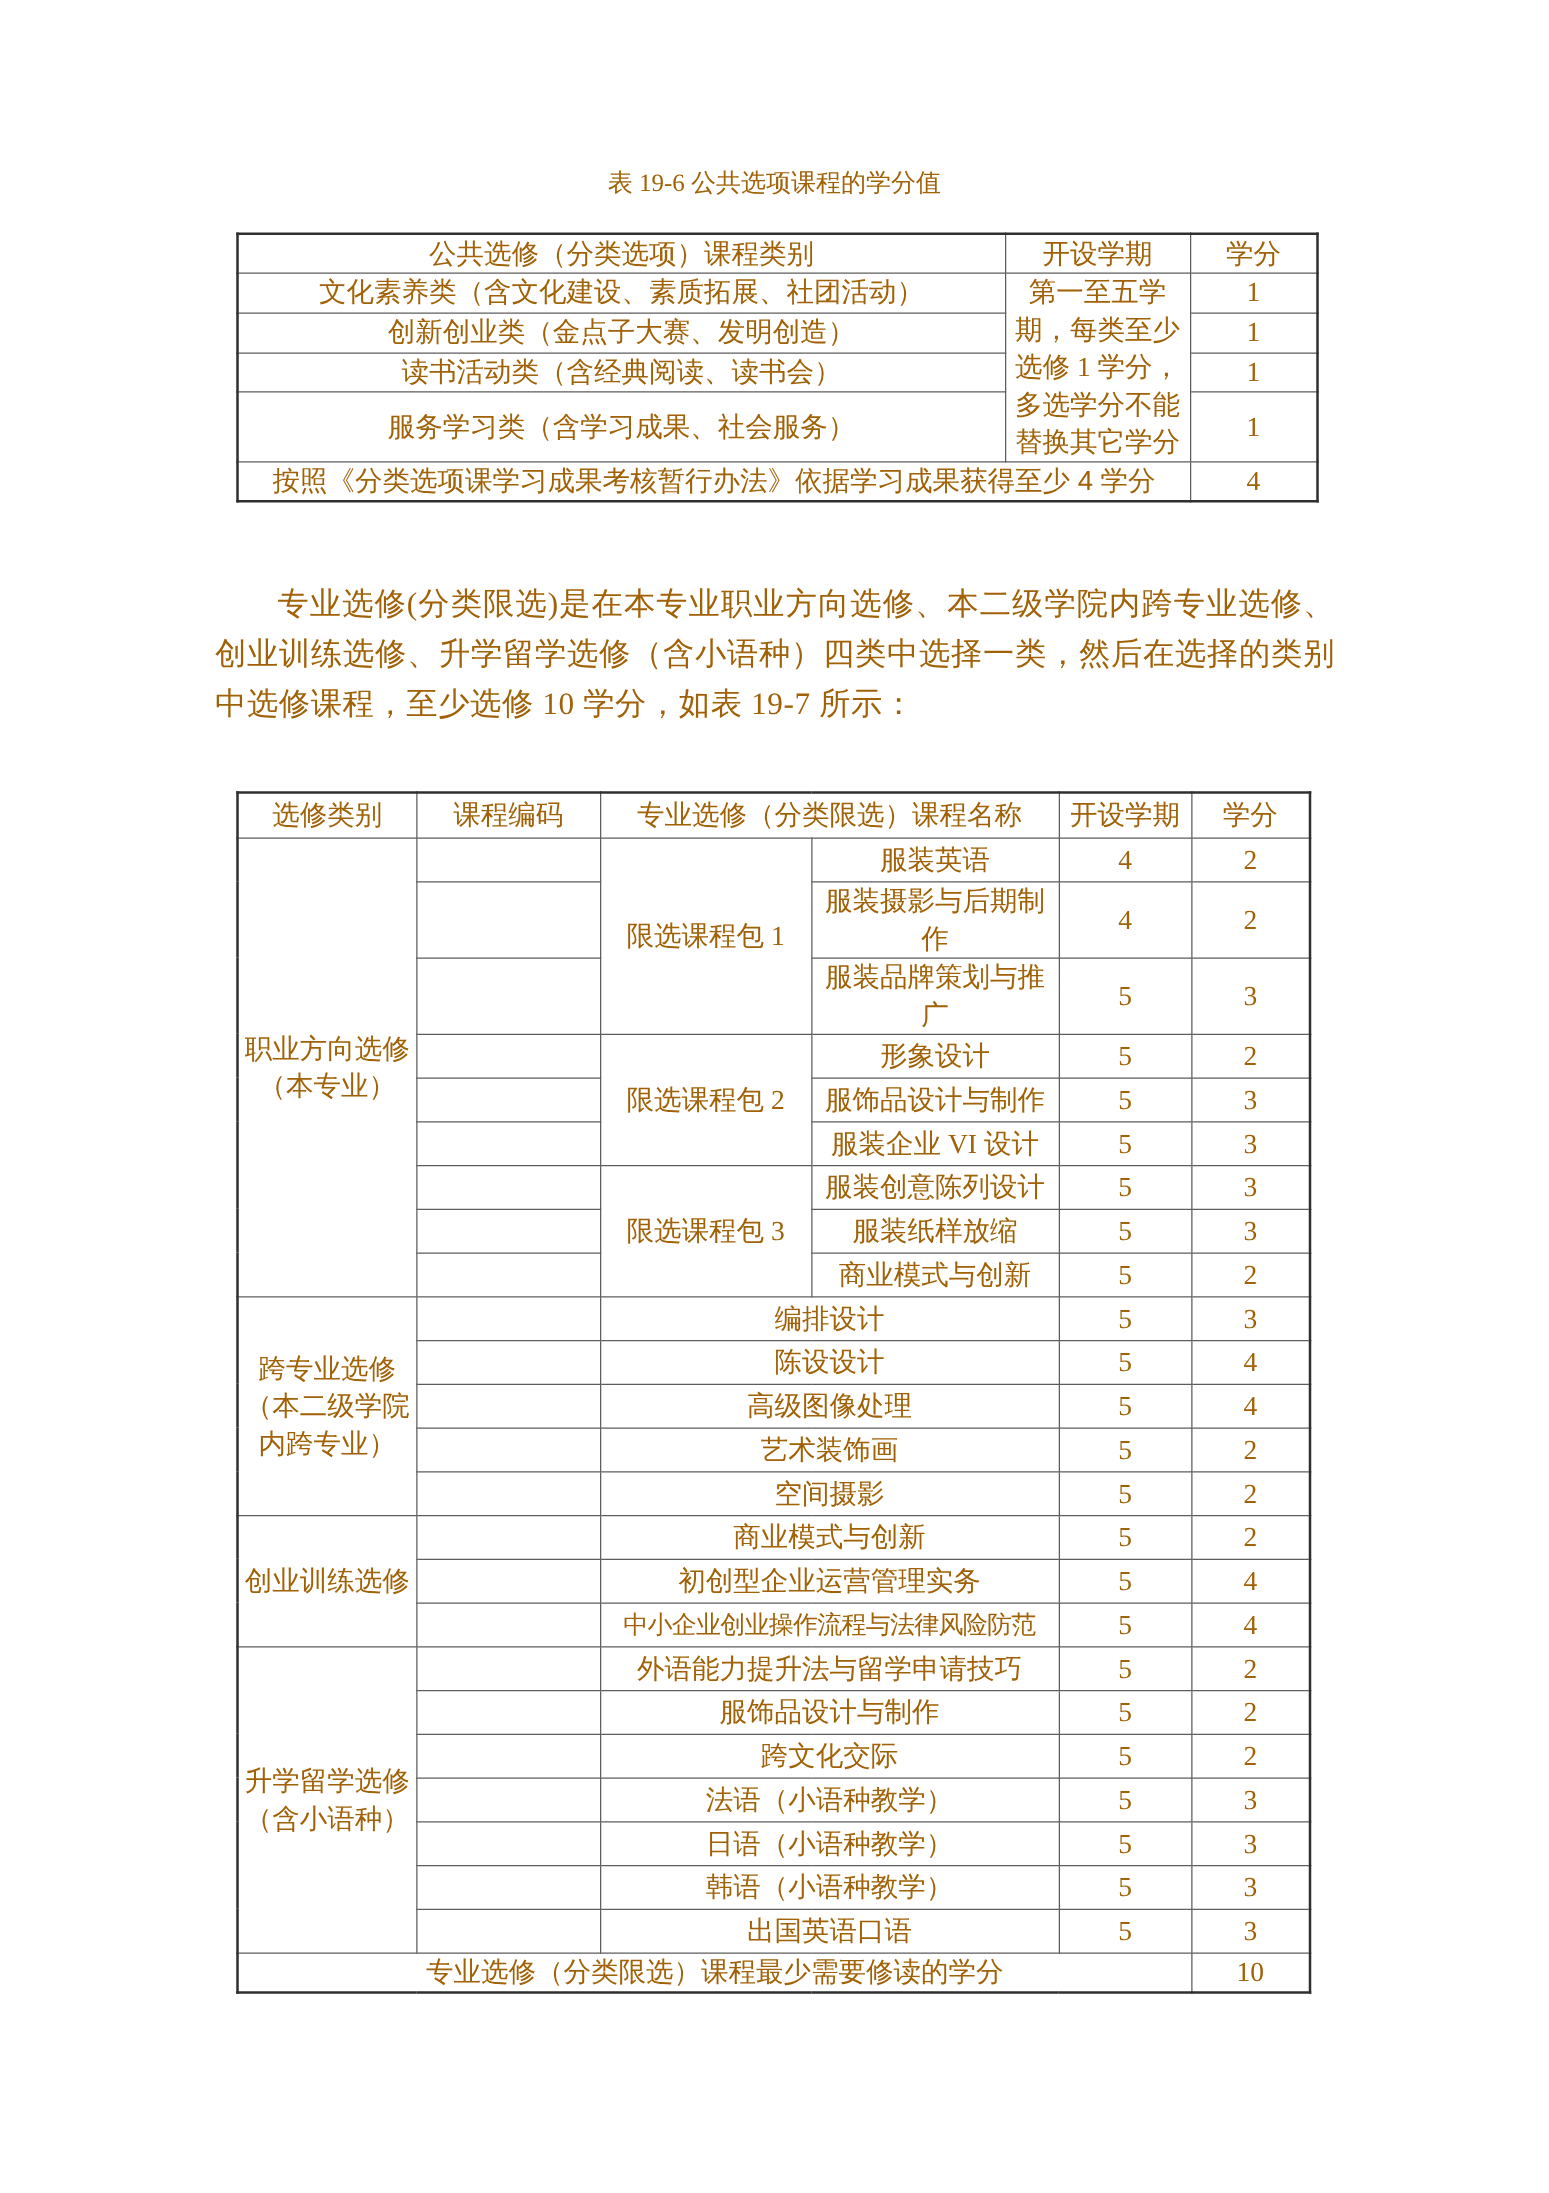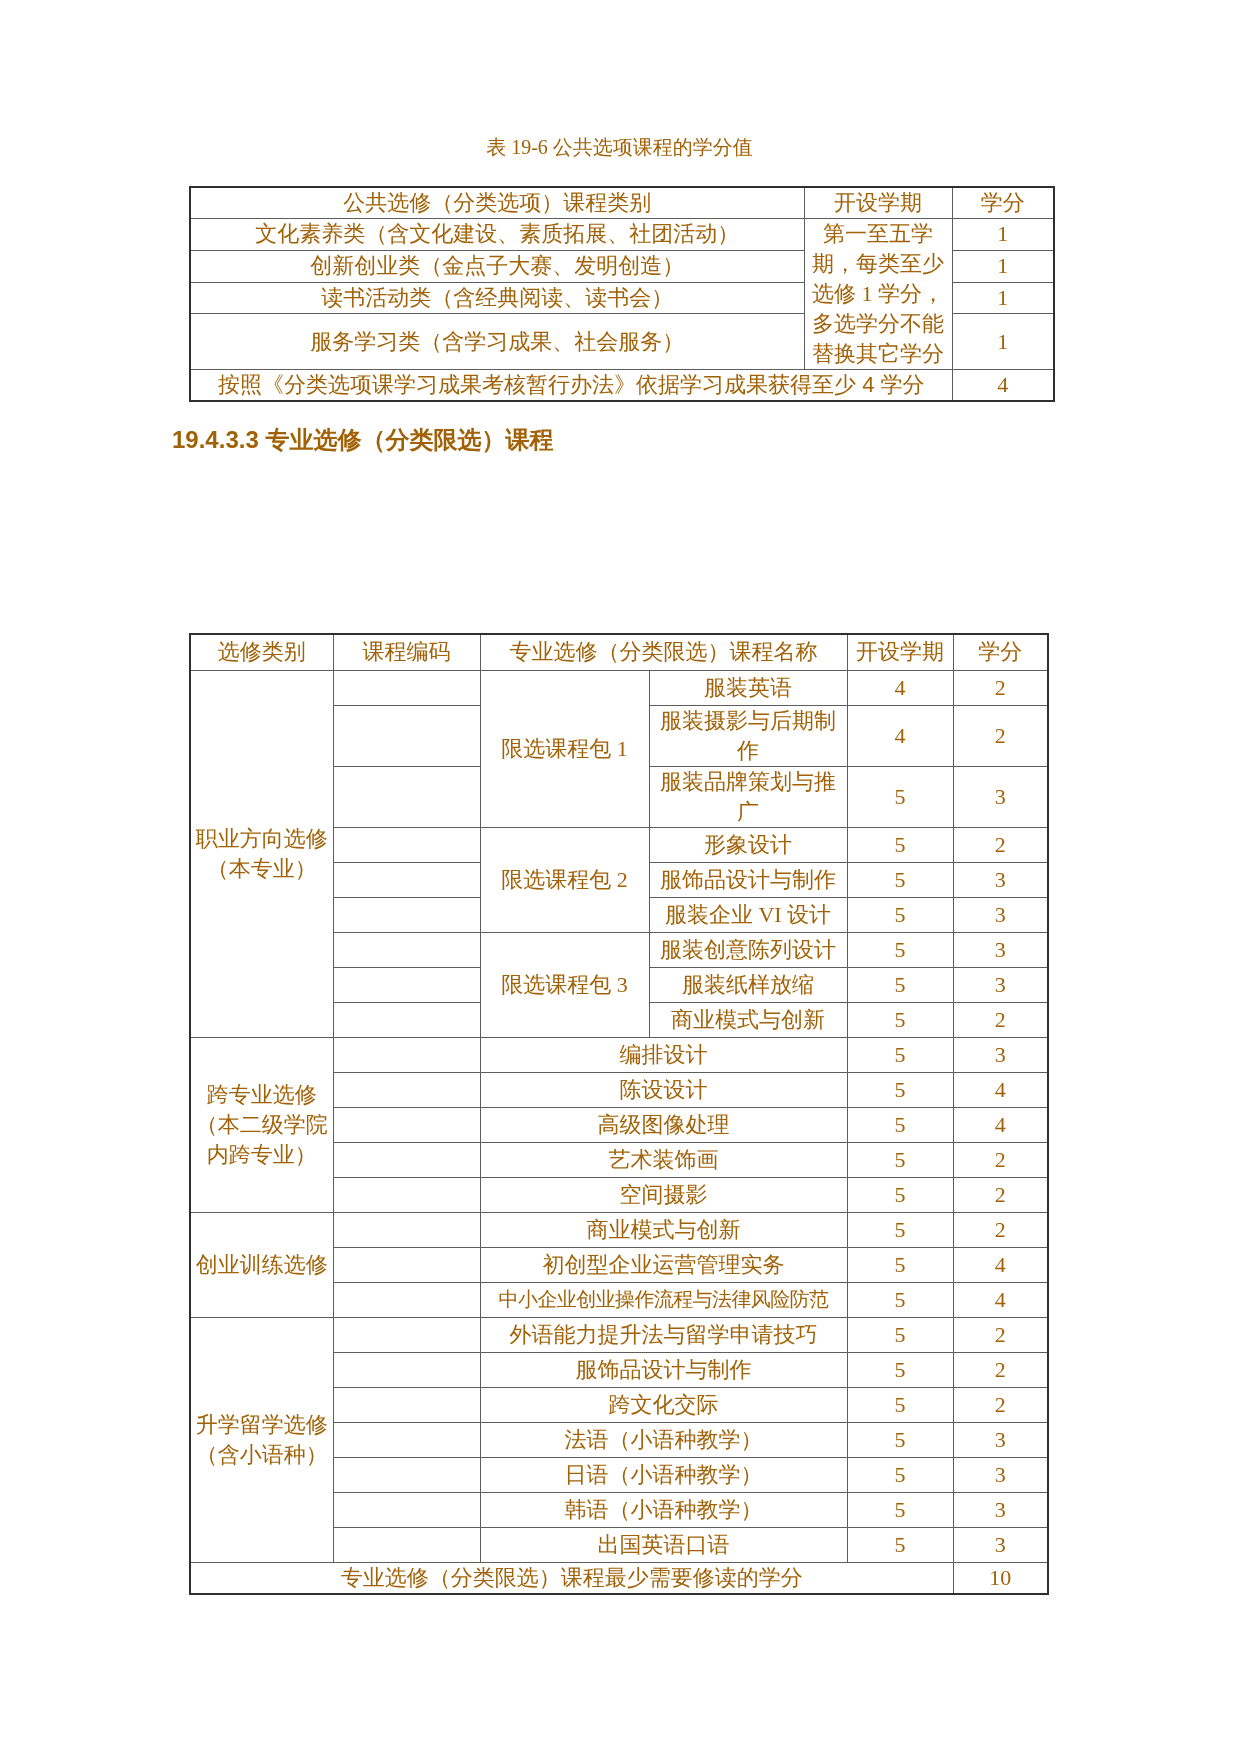--- a/index.html
+++ b/index.html
@@ -69,22 +69,22 @@
       <td>服务学习类（含学习成果、社会服务）</td>
       <td>1</td>
     </tr>
     <tr style="height:31px">
       <td colspan="2" class="bold">按照《分类选项课学习成果考核暂行办法》依据学习成果获得至少 4 学分</td>
       <td class="bnum">4</td>
     </tr>
   </tbody>
     </table>
 
-  <div class="heading" style="top:425px">19.4.3.3 专业选修（分类限选）课程</div>
-
+
+  <div class="para" style="top:464px">专业选修(分类限选)是在本专业职业方向选修、本二级学院内跨专业选修、创业训练选修、升学留学选修（含小语种）四类中选择一类，然后在选择的类别中选修课程，至少选修 10 学分，如表 19-7 所示：</div>
 
 
   <table class="t t2" style="left:189px; top:633px; width:858px">
     <colgroup>
       <col style="width:143px">
         <col style="width:147px">
         <col style="width:169px">
       <col style="width:198px">
         <col style="width:106px">
         <col style="width:95px">

